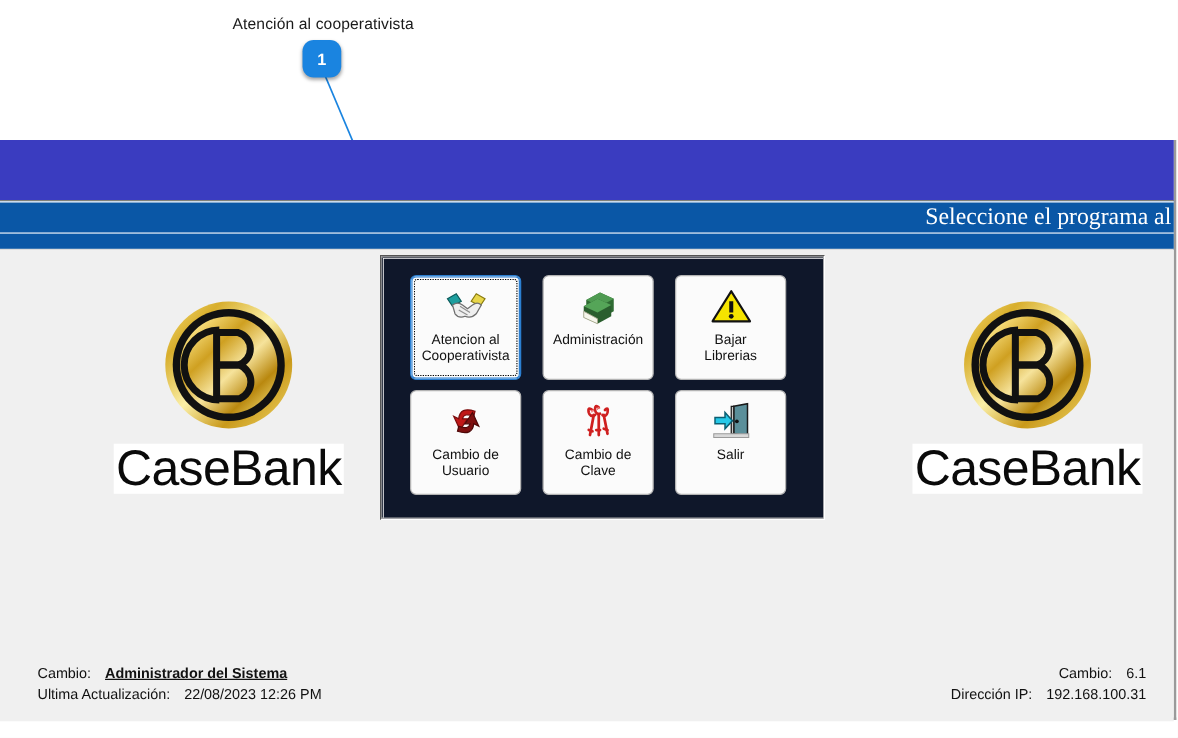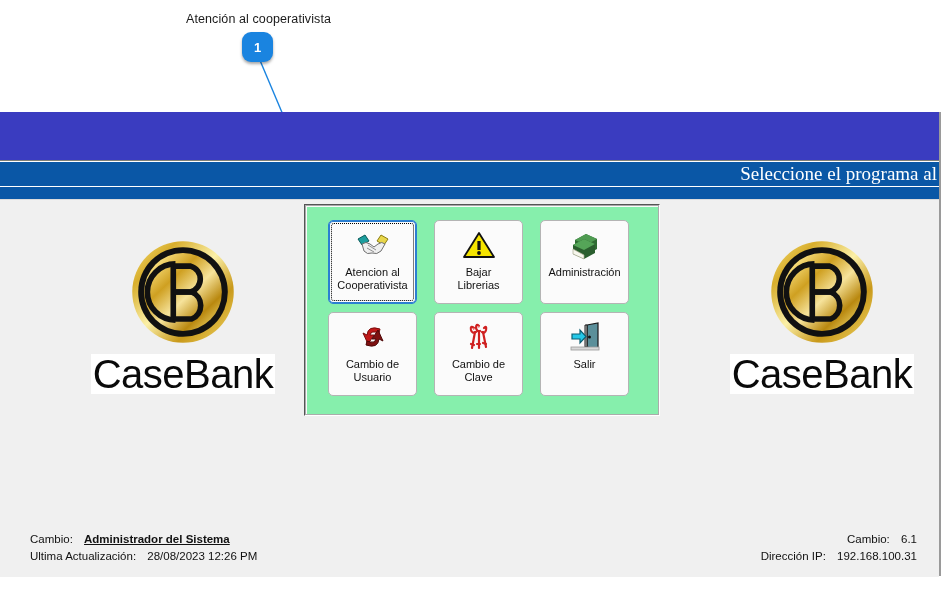--- a/index.html
+++ b/index.html
@@ -123,21 +123,21 @@
     padding: 0 2px;
   }
 
   
   #menu-panel {
     position: absolute;
     left: 304px;
     top: 4px;
     width: 356px;
     height: 212px;
-    background: #86efac;
+    background: #0f172a;
     border: 2px groove #c8c8c8;
     border-top-color: #a9a9a9;
     border-left-color: #a9a9a9;
     border-right-color: #ffffff;
     border-bottom-color: #ffffff;
     box-sizing: border-box;
     box-shadow: inset 1px 1px 0 #fafafa;
   }
   #menu-grid {
     position: absolute;
@@ -306,42 +306,42 @@
                 <path d="M12 13 L20 18" stroke="#8f8f8f" stroke-width="1" fill="none"></path>
                 <path d="M11 16 L18 20" stroke="#8f8f8f" stroke-width="1" fill="none"></path>
               </svg>
             </span>
             <span class="menu-label">Atencion al
 Cooperativista</span>
           </div>
 
           <div class="menu-button">
             <span class="menu-icon">
-              <svg width="32" height="28" viewBox="0 0 32 28">
-                <path d="M16 2 L31 26 L1 26 Z" fill="#f5e400" stroke="#111111" stroke-width="1.8" stroke-linejoin="round"></path>
-                <rect x="14.4" y="10" width="3.2" height="9" fill="#111111"></rect>
-                <circle cx="16" cy="22" r="1.9" fill="#111111"></circle>
-              </svg>
-            </span>
-            <span class="menu-label">Bajar
-Librerias</span>
-          </div>
-
-          <div class="menu-button">
-            <span class="menu-icon">
               <svg width="32" height="30" viewBox="0 0 32 30">
                 <path d="M6 10 L17 4 L28 9 L28 19 L17 25 L6 20 Z" fill="#2f6b33"></path>
                 <path d="M6 10 L17 4 L28 9 L17 15 Z" fill="#4f9b52"></path>
                 <path d="M6 14 L17 20 L17 25 L6 20 Z" fill="#f3f3ea" stroke="#a9a98f" stroke-width=".7"></path>
                 <path d="M4 15 L15 9 L26 14 L26 23 L15 29 L4 24 Z" fill="#2a5e2e"></path>
                 <path d="M4 15 L15 9 L26 14 L15 20 Z" fill="#55a558"></path>
                 <path d="M4 19 L15 25 L15 29 L4 24 Z" fill="#f6f6ec" stroke="#a9a98f" stroke-width=".7"></path>
               </svg>
             </span>
             <span class="menu-label">Administración</span>
+          </div>
+
+          <div class="menu-button">
+            <span class="menu-icon">
+              <svg width="32" height="28" viewBox="0 0 32 28">
+                <path d="M16 2 L31 26 L1 26 Z" fill="#f5e400" stroke="#111111" stroke-width="1.8" stroke-linejoin="round"></path>
+                <rect x="14.4" y="10" width="3.2" height="9" fill="#111111"></rect>
+                <circle cx="16" cy="22" r="1.9" fill="#111111"></circle>
+              </svg>
+            </span>
+            <span class="menu-label">Bajar
+Librerias</span>
           </div>
 
           <div class="menu-button">
             <span class="menu-icon">
               <svg width="30" height="30" viewBox="0 0 30 30">
                 <path d="M22 7 Q10 3 9 13 L5 11 L10 22 L16 13 L12 13 Q13 8 21 11 Z" fill="#c01818" stroke="#7a0d0d" stroke-width="1"></path>
                 <path d="M8 23 Q20 27 21 17 L25 19 L20 8 L14 17 L18 17 Q17 22 9 19 Z" fill="#7e1010" stroke="#4d0808" stroke-width="1"></path>
               </svg>
             </span>
             <span class="menu-label">Cambio de
@@ -389,21 +389,21 @@
       </div>
 
       <div id="footer">
         <div id="footer-left">
           <div>
             <span class="f-label">Cambio:</span>
             <span class="f-value-bold">Administrador del Sistema</span>
           </div>
           <div>
             <span class="f-label">Ultima Actualización:</span>
-            <span class="f-value">28/08/2023 12:26 PM</span>
+            <span class="f-value">22/08/2023 12:26 PM</span>
           </div>
         </div>
         <div id="footer-right">
           <div>
             <span class="f-label">Cambio:</span>
             <span class="f-value">6.1</span>
           </div>
           <div>
             <span class="f-label">Dirección IP:</span>
             <span class="f-value">192.168.100.31</span>

